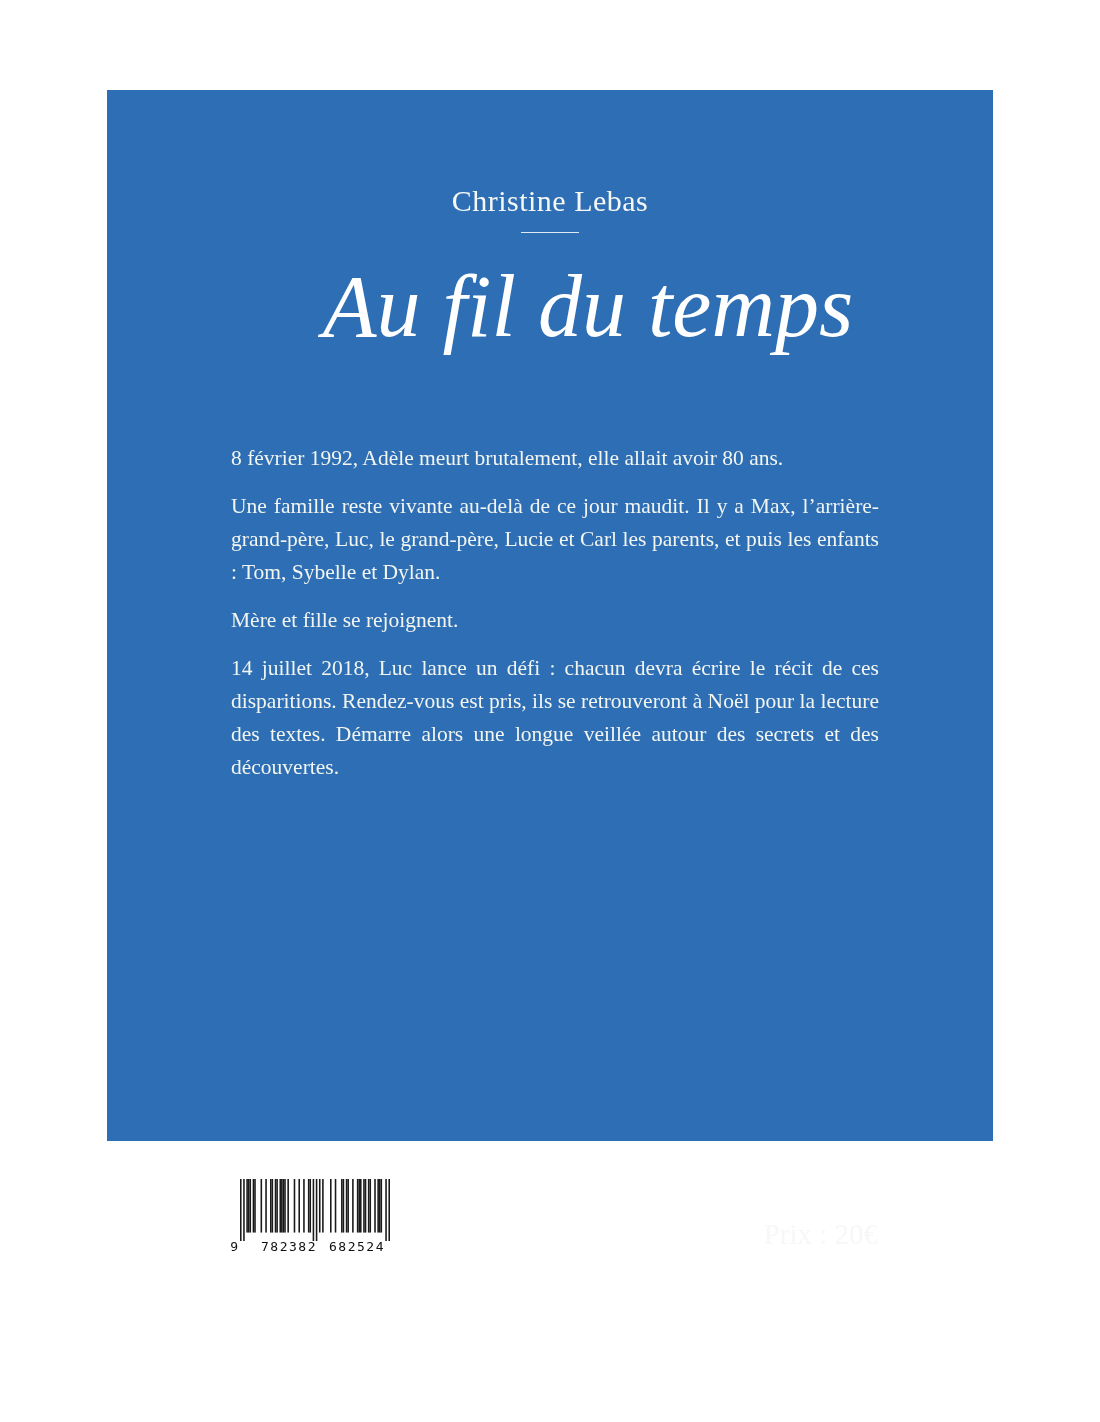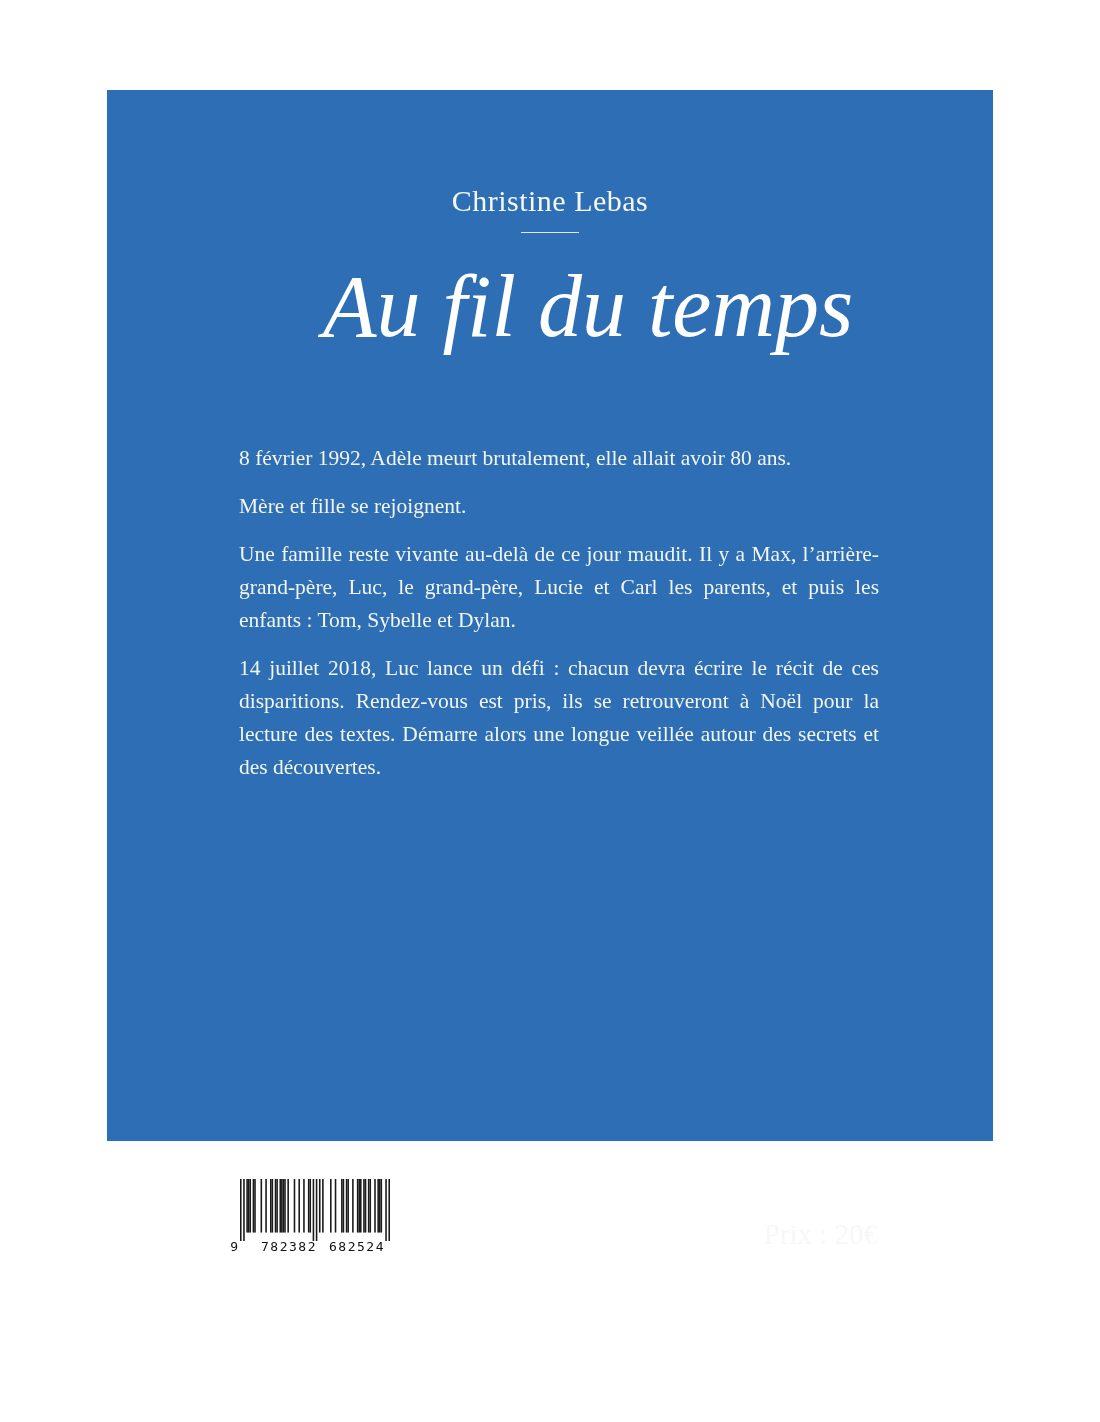--- a/index.html
+++ b/index.html
@@ -54,21 +54,21 @@
   .synopsis {
     position: absolute;
     left: 120px;
     top: 352px;
     width: 652px;
     color: #f3f5f1;
     font-size: 21.5px;
     line-height: 33px;
   }
   .synopsis p {
-    margin: 0 0 15px 12px;
+    margin: 0 0 15px 4px;
     text-align: justify;
   }
   .synopsis p.bio {
     margin-top: 42px;
     font-style: italic;
   }
   .barcode {
     position: absolute;
     left: 118px;
     top: 1082px;
@@ -108,22 +108,22 @@
 <div class="page">
   <div class="panel">
 
     <div class="author">Christine Lebas</div>
     <div class="author-rule"></div>
 
     <div class="title">Au fil du temps</div>
 
     <div class="synopsis">
       <p>8 février 1992, Adèle meurt brutalement, elle allait avoir 80 ans.</p>
+      <p>Une famille reste vivante au-delà de ce jour maudit. Il y a Max, l’arrière-grand-père, Luc, le grand-père, Lucie et Carl les parents, et puis les enfants : Tom, Sybelle et Dylan.</p>
       <p>Mère et fille se rejoignent.</p>
-      <p>Une famille reste vivante au-delà de ce jour maudit. Il y a Max, l’arrière-grand-père, Luc, le grand-père, Lucie et Carl les parents, et puis les enfants : Tom, Sybelle et Dylan.</p>
       <p>14 juillet 2018, Luc lance un défi : chacun devra écrire le récit de ces disparitions. Rendez-vous est pris, ils se retrouveront à Noël pour la lecture des textes. Démarre alors une longue veillée autour des secrets et des découvertes.</p>
     </div>
 
     <div class="barcode">
       <svg width="150" height="62" viewBox="0 0 95 88" preserveAspectRatio="none" fill="#1a1a1a">
           <rect x="0" y="0" width="1" height="88"></rect>
           <rect x="2" y="0" width="1" height="88"></rect>
           <rect x="4" y="0" width="1" height="76"></rect>
           <rect x="5" y="0" width="1" height="76"></rect>
           <rect x="6" y="0" width="1" height="76"></rect>

